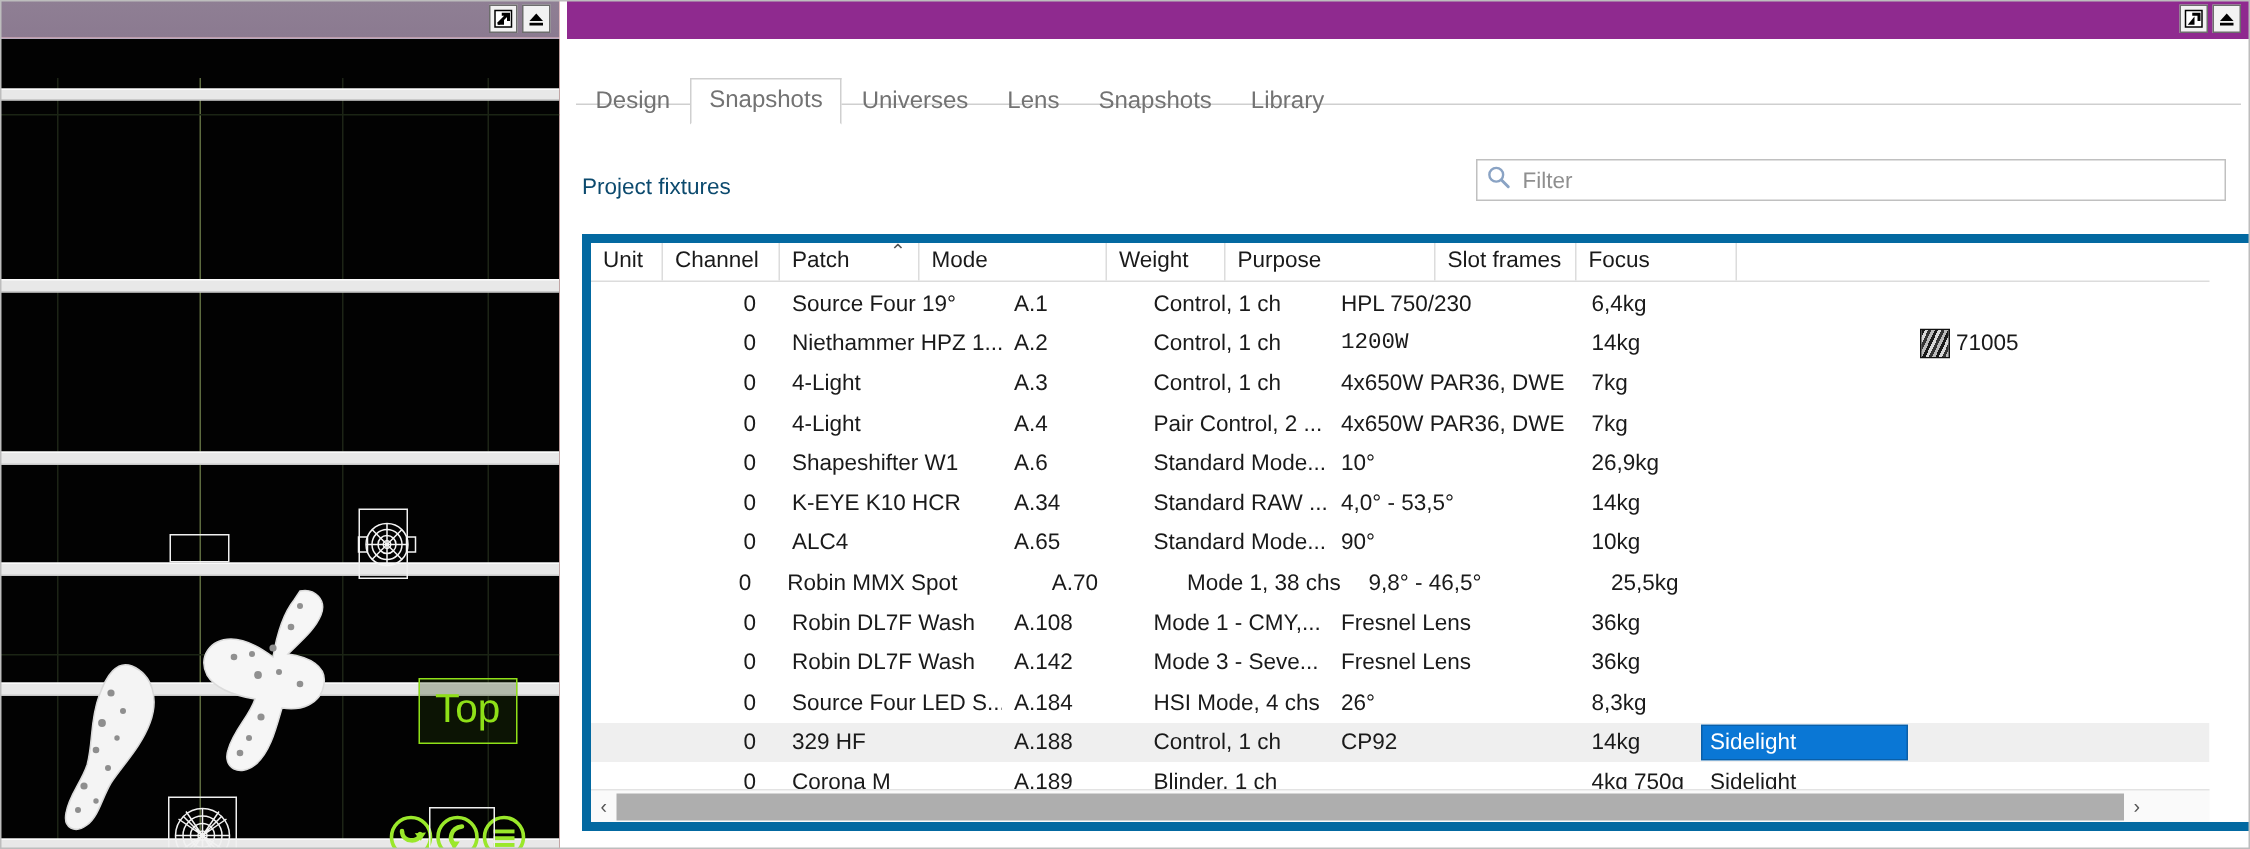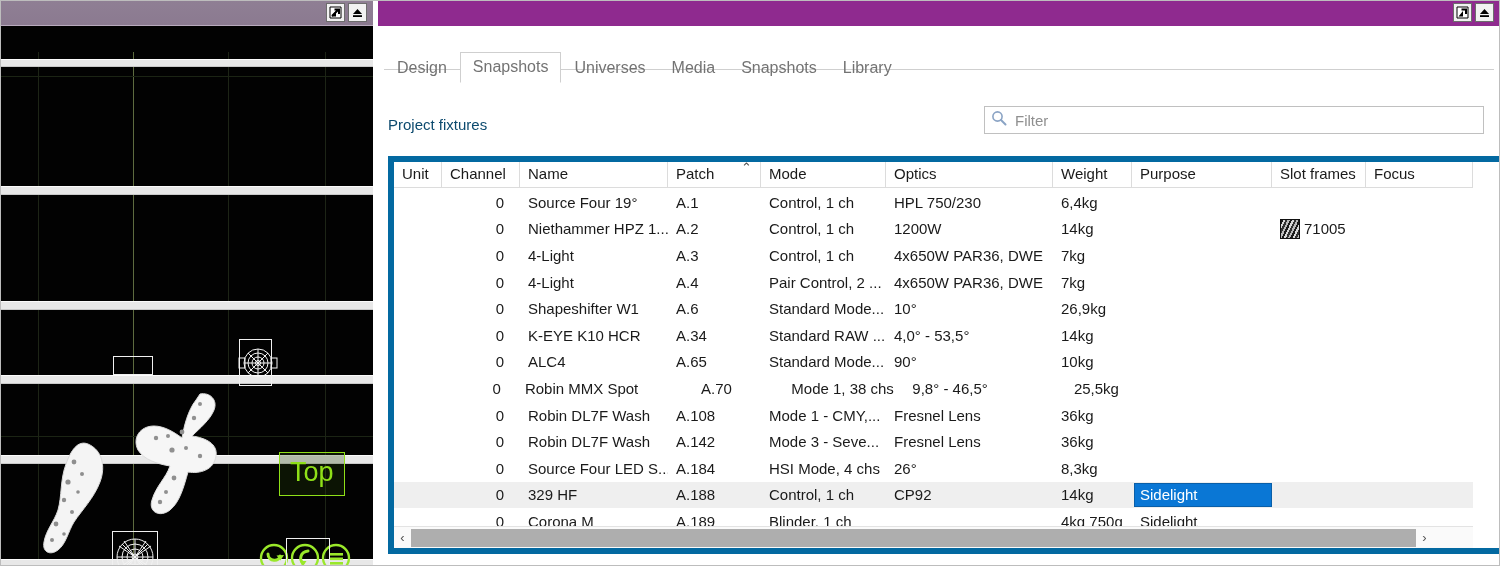--- a/index.html
+++ b/index.html
@@ -323,21 +323,21 @@
         </div>
       </div>
     </div>
 
     <div class="panel-body">
 
       <div class="tabstrip">
         <div class="tab">Design</div>
         <div class="tab active">Snapshots</div>
         <div class="tab">Universes</div>
-        <div class="tab">Media</div>
+        <div class="tab">Lens</div>
         <div class="tab">Snapshots</div>
         <div class="tab">Library</div>
       </div>
 
       <div class="section-label">Project fixtures</div>
 
       <div class="filter-box">
         <span>
           <svg width="16" height="16" viewBox="0 0 16 16">
             <circle cx="6.5" cy="6.5" r="4.6" fill="none" stroke="#8aa3c4" stroke-width="1.6"></circle>
@@ -345,24 +345,22 @@
           </svg>
         </span>
         <input class="filter-input" type="text" placeholder="Filter" style="">
       </div>
 
       <div class="grid-wrap">
 
         <div class="grid-head" id="grid-head">
             <div class="hcell" style="width: 48px;"><span>Unit</span></div>
             <div class="hcell" style="width: 78px;"><span>Channel</span></div>
-            <div class="hcell" style="width: 148px;"><span>Name</span></div>
             <div class="hcell" style="width: 93px;"><span>Patch</span><span class="sort-caret">⌃</span></div>
             <div class="hcell" style="width: 125px;"><span>Mode</span></div>
-            <div class="hcell" style="width: 167px;"><span>Optics</span></div>
             <div class="hcell" style="width: 79px;"><span>Weight</span></div>
             <div class="hcell" style="width: 140px;"><span>Purpose</span></div>
             <div class="hcell" style="width: 94px;"><span>Slot frames</span></div>
             <div class="hcell" style="width: 107px;"><span>Focus</span></div>
           </div>
 
         <div class="grid-body" id="grid-body">
             <div class="row">
               <div class="cell" style="width: 48px;"></div>
               <div class="cell num" style="width: 78px;">0</div>
@@ -374,21 +372,21 @@
               <div class="cell" style="width: 140px;"></div>
               <div class="cell" style="width: 94px;"></div>
               <div class="cell" style="width: 107px;"></div>
             </div>
             <div class="row">
               <div class="cell" style="width: 48px;"></div>
               <div class="cell num" style="width: 78px;">0</div>
               <div class="cell" style="width: 148px;">Niethammer HPZ 1...</div>
               <div class="cell" style="width: 93px;">A.2</div>
               <div class="cell" style="width: 125px;">Control, 1 ch</div>
-              <div class="cell" style="width: 167px;">1200W</div>
+              <div class="cell" style="width: 167px; font-family: Liberation Mono, monospace;">1200W</div>
               <div class="cell" style="width: 79px;">14kg</div>
               <div class="cell" style="width: 140px;"></div>
               <div class="cell slot-cell" style="width: 94px;">
                 <span class="thumb-badge"></span>
                 <span>71005</span>
               </div>
               <div class="cell" style="width: 107px;"></div>
             </div>
             <div class="row">
               <div class="cell" style="width: 48px;"></div>

